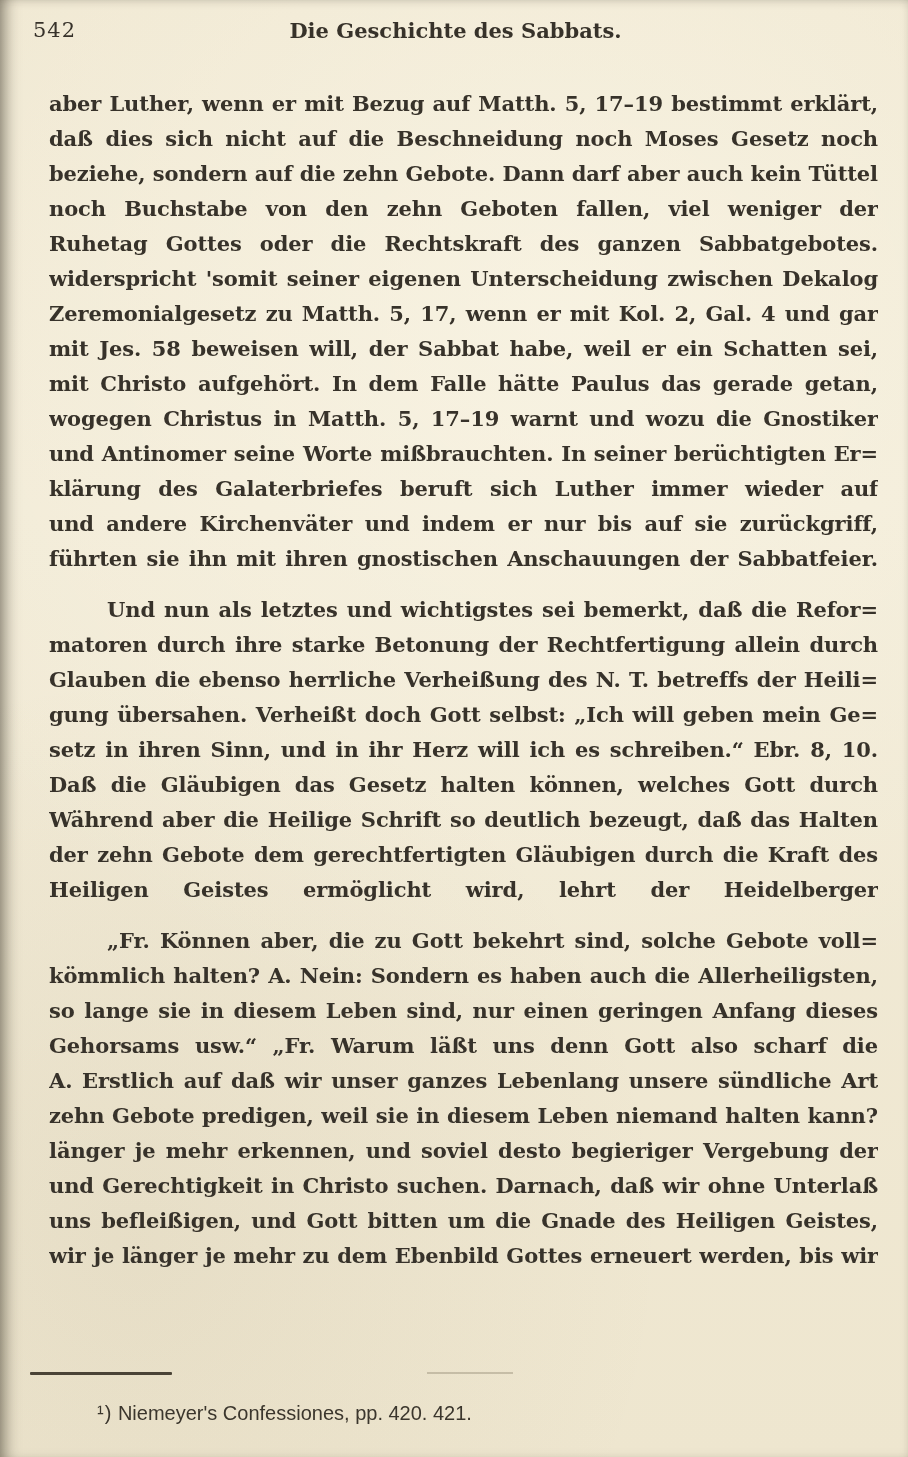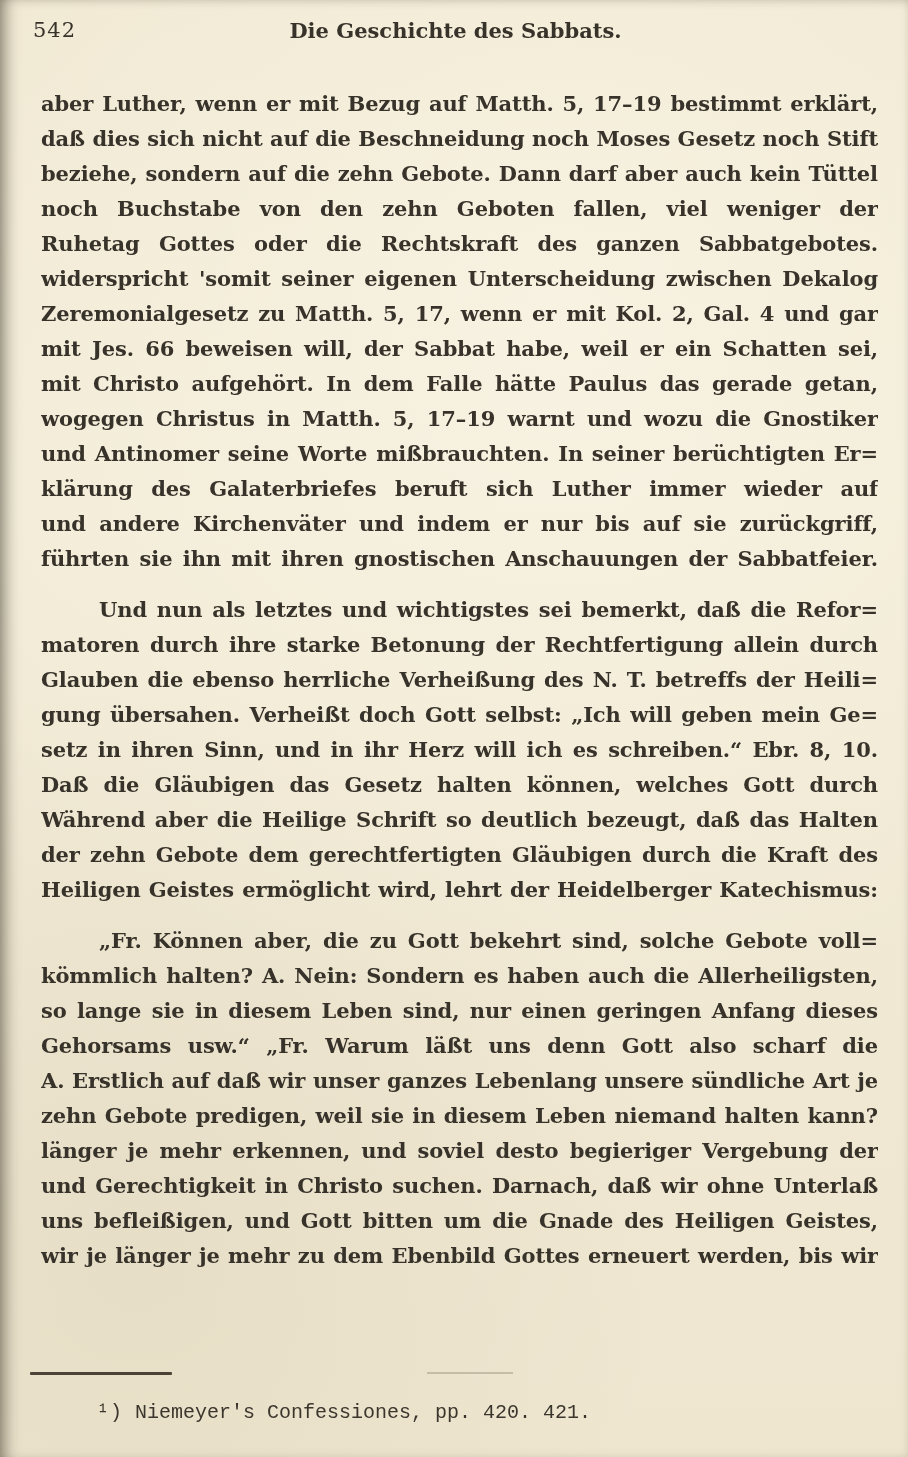--- a/index.html
+++ b/index.html
@@ -51,21 +51,21 @@
   }
 
   
   .page-body {
     position: absolute;
     top: 86px;
     left: 33px;
     width: 845px;
   }
   .paragraph {
-    margin: 0 0 16px 8px;
+    margin: 0 0 16px 16px;
   }
   .paragraph:last-child { margin-bottom: 0; }
   .line {
     height: 35px;
     line-height: 35px;
     font-size: 21px;
     font-weight: 700;
     letter-spacing: -0.1px;
     text-align: justify;
     text-align-last: justify;
@@ -91,21 +91,21 @@
     left: 427px;
     width: 86px;
     height: 2px;
     background: rgba(100, 90, 68, 0.28);
   }
   .footnote {
     position: absolute;
     top: 1398px;
     left: 97px;
     width: 760px;
-    font-family: Liberation Mono, monospace;
+    font-family: Liberation Sans, sans-serif;
     font-size: 20px;
     line-height: 30px;
     color: #3b362d;
   }
   .footnote-label {
     letter-spacing: 1px;
   }
 </style>
 </head>
 <body>
@@ -119,21 +119,21 @@
 
   <main class="page-body">
       <div class="paragraph">
         <div class="line">aber Luther, wenn er mit Bezug auf Matth. 5, 17–19 bestimmt erklärt,</div>
         <div class="line">daß dies sich nicht auf die Beschneidung noch Moses Gesetz noch Stift</div>
         <div class="line">beziehe, sondern auf die zehn Gebote. Dann darf aber auch kein Tüttel</div>
         <div class="line">noch Buchstabe von den zehn Geboten fallen, viel weniger der bestimmte</div>
         <div class="line">Ruhetag Gottes oder die Rechtskraft des ganzen Sabbatgebotes. Luther</div>
         <div class="line">widerspricht 'somit seiner eigenen Unterscheidung zwischen Dekalog und</div>
         <div class="line">Zeremonialgesetz zu Matth. 5, 17, wenn er mit Kol. 2, Gal. 4 und gar</div>
-        <div class="line">mit Jes. 66 beweisen will, der Sabbat habe, weil er ein Schatten sei,</div>
+        <div class="line">mit Jes. 58 beweisen will, der Sabbat habe, weil er ein Schatten sei,</div>
         <div class="line">mit Christo aufgehört. In dem Falle hätte Paulus das gerade getan,</div>
         <div class="line">wogegen Christus in Matth. 5, 17–19 warnt und wozu die Gnostiker</div>
         <div class="line">und Antinomer seine Worte mißbrauchten. In seiner berüchtigten Er=</div>
         <div class="line">klärung des Galaterbriefes beruft sich Luther immer wieder auf Augustin</div>
         <div class="line">und andere Kirchenväter und indem er nur bis auf sie zurückgriff, ver=</div>
         <div class="line">führten sie ihn mit ihren gnostischen Anschauungen der Sabbatfeier.</div>
       </div>
       <div class="paragraph">
         <div class="line first-line">Und nun als letztes und wichtigstes sei bemerkt, daß die Refor=</div>
         <div class="line">matoren durch ihre starke Betonung der Rechtfertigung allein durch den</div>

